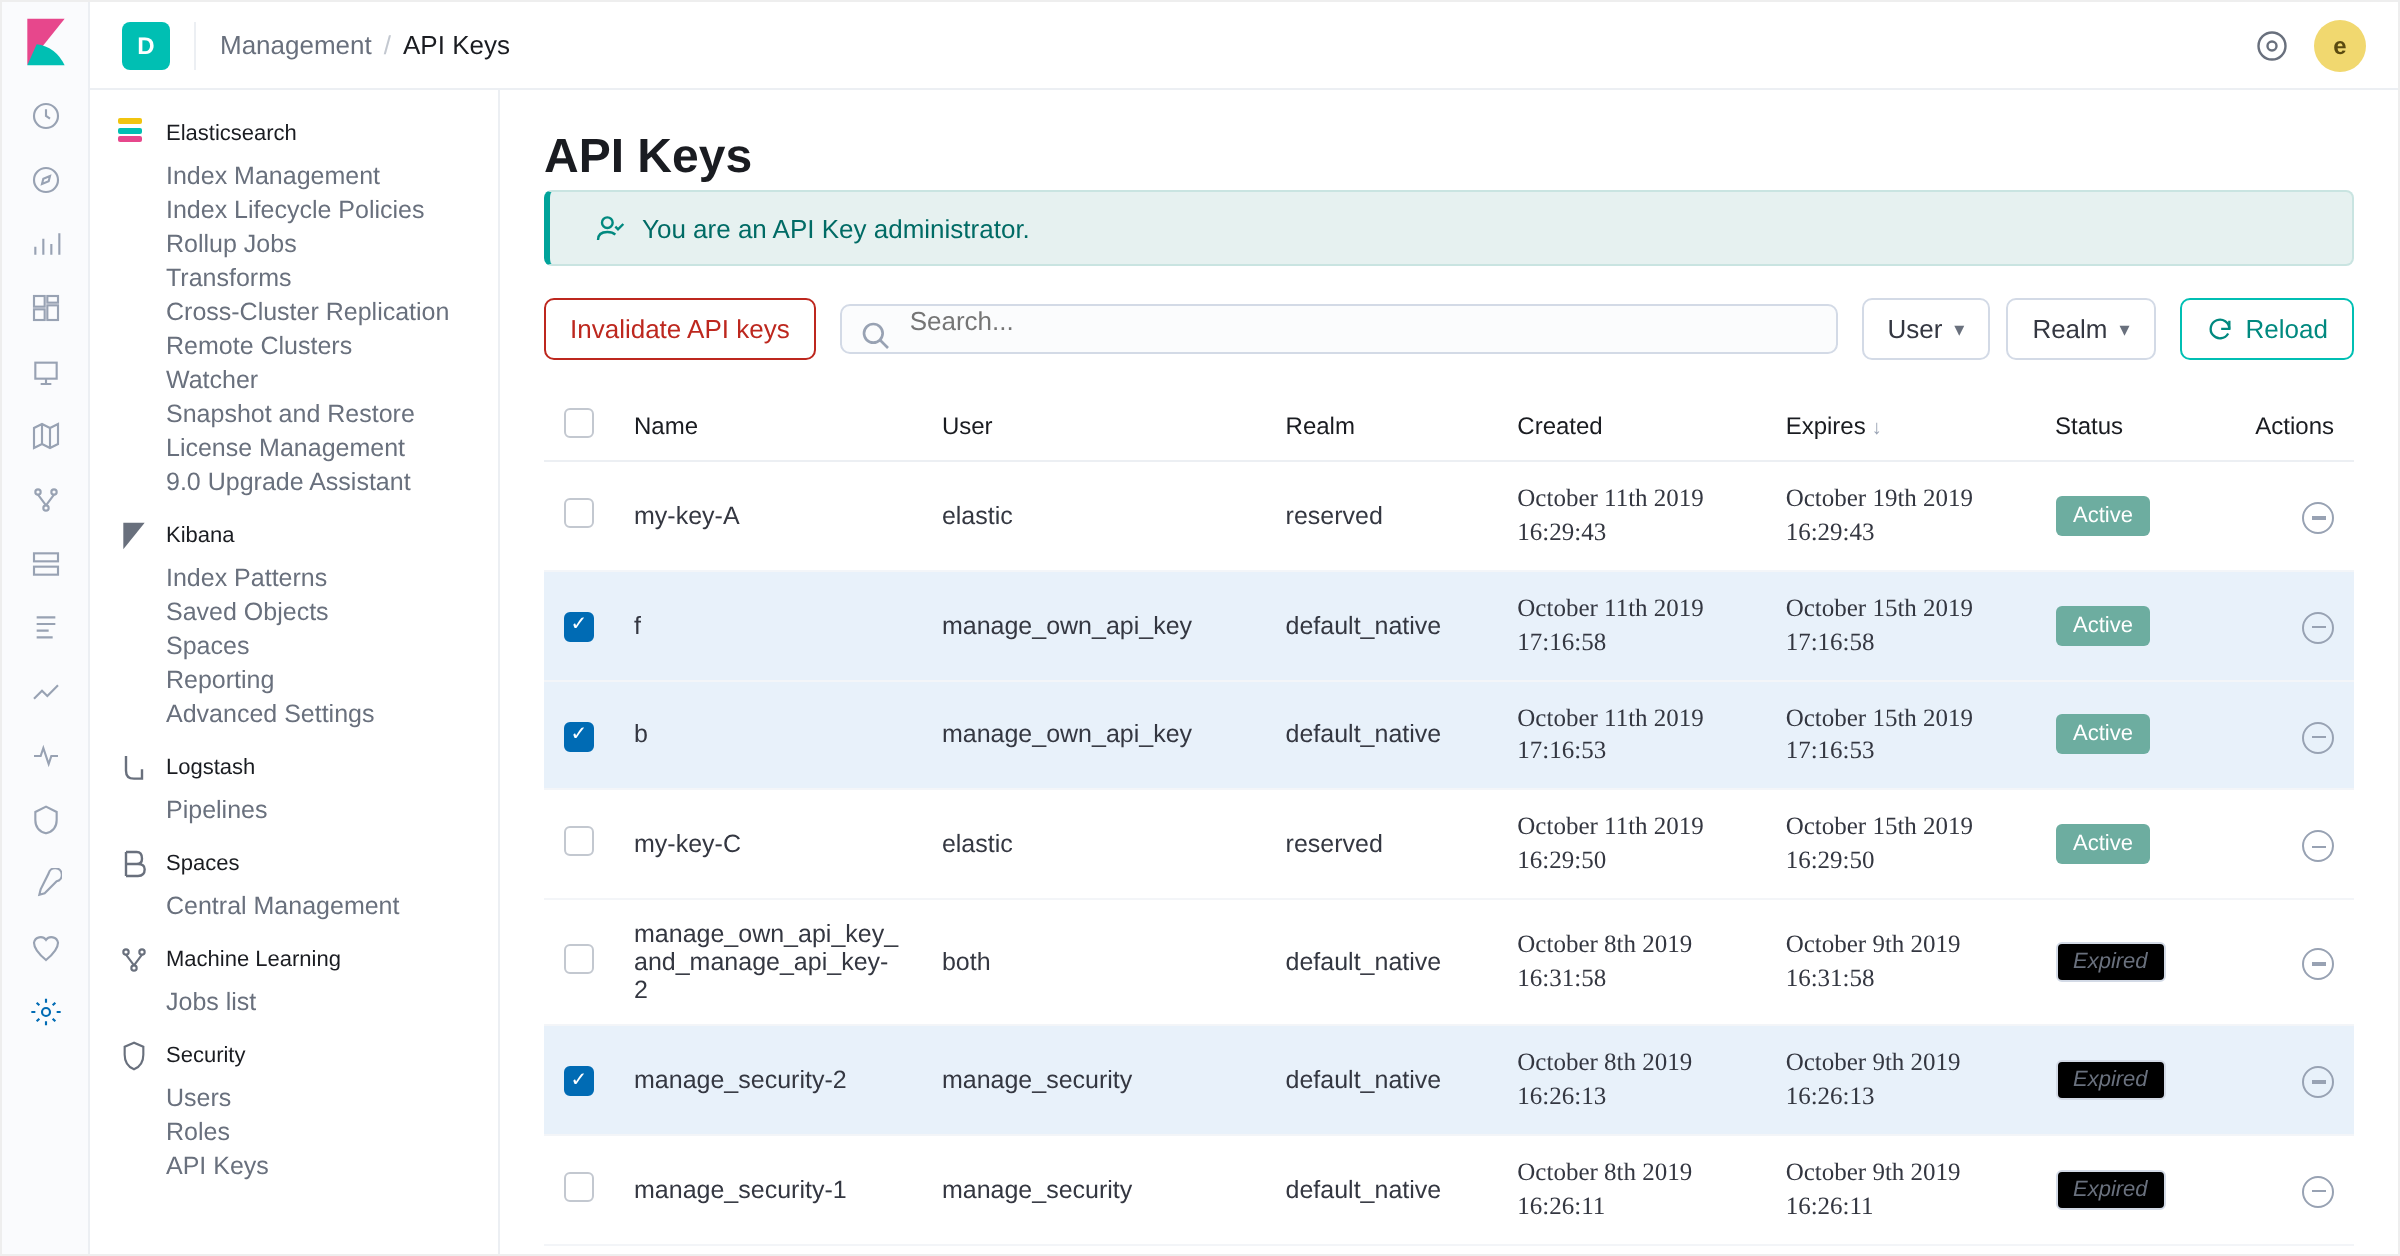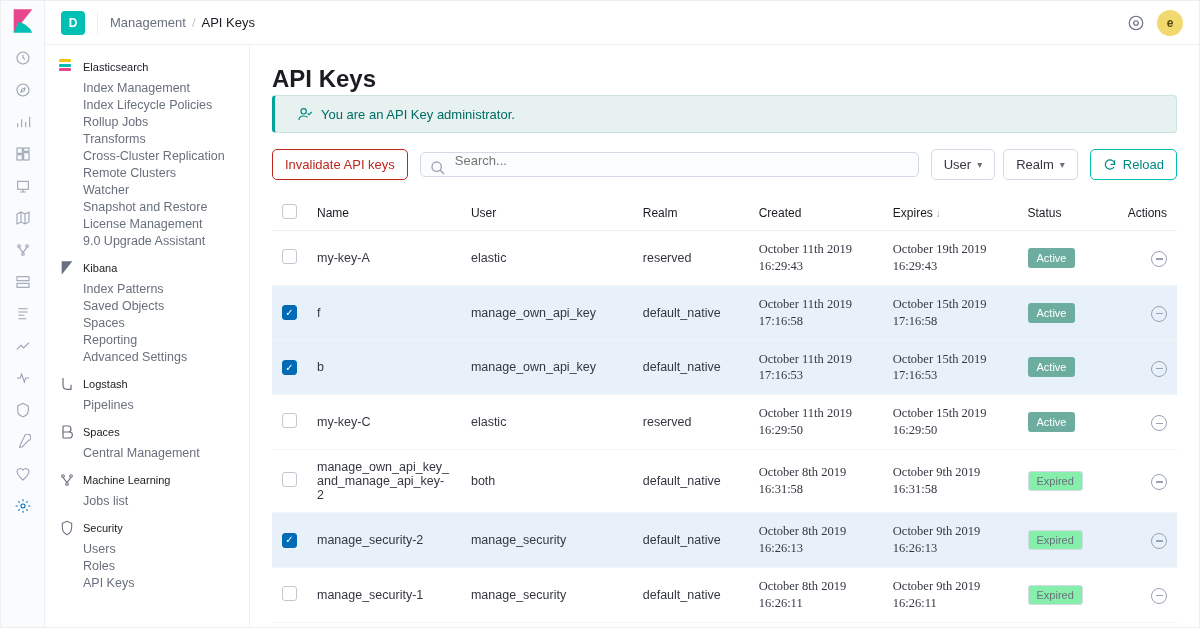--- a/index.html
+++ b/index.html
@@ -45,21 +45,21 @@
   .table thead th { text-align:left; font-weight:400; color:#1a1c21; padding:8px 10px; border-bottom:1px solid #eceff3; font-size:12px;}
   .table thead th:last-child { text-align:right;}
   .table tbody td { padding:10px 10px; border-bottom:1px solid #f3f5f8; color:#343741; vertical-align:middle;}
   .table tbody tr.selected { background:#e8f1fa;}
   .table tbody td.actions { text-align:right; color:#98a2b3;}
   .checkbox { width:15px; height:15px; border:1px solid #c3c8d0; border-radius:3px; display:inline-flex; align-items:center; justify-content:center; background:#fff; cursor:pointer;}
   .checkbox.checked { background:#006bb4; border-color:#006bb4;}
   .checkbox.checked::after { content:"✓"; color:#fff; font-size:10px; line-height:1;}
   .badge { padding:3px 8px; border-radius:3px; font-size:11px; display:inline-block; border:1px solid transparent;}
   .badge.active { background:#6dada0; color:#fff;}
-  .badge.expired { background:#86efac; border-color:#d3dae6; color:#69707d;}
+  .badge.expired { background:#000000; border-color:#d3dae6; color:#69707d;font-style:italic;}
   .date-cell { line-height:1.35;font-family:Liberation Serif, serif;}
   .date-line2 { color:#343741;}
   .sort-arrow { color:#98a2b3; font-size:10px; margin-left:3px;}
   .chev { color:#69707d; font-size:10px;}
   .col-name { max-width:130px; overflow-wrap:break-word;}
   .action-icon { width:16px; height:16px; border:1.2px solid #98a2b3; border-radius:50%; display:inline-flex; align-items:center; justify-content:center; cursor:pointer;}
   .action-icon::after { content:""; width:7px; height:1.4px; background:#98a2b3;}
   .es-logo { display:flex; flex-direction:column; width:12px;}
   .es-logo span{height:3px; margin-bottom:1.5px; border-radius:1px;}
 </style>

